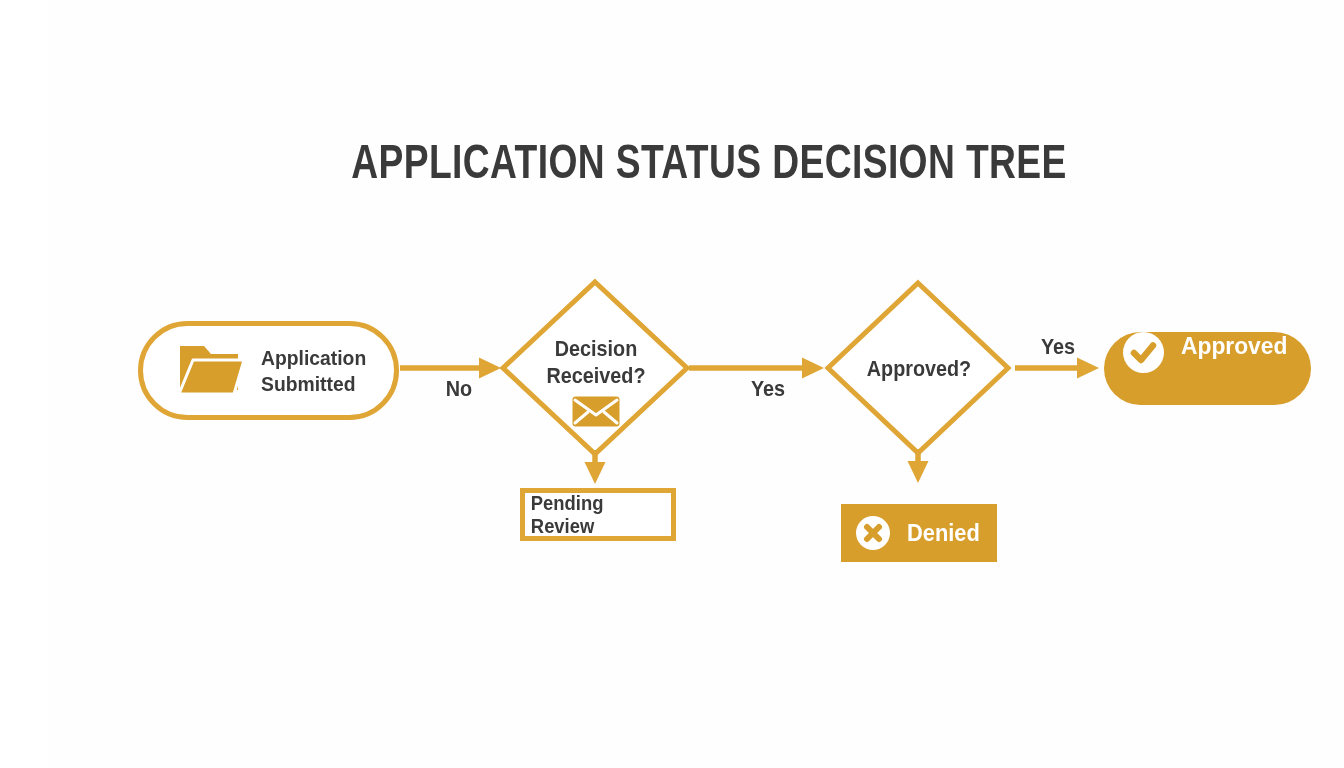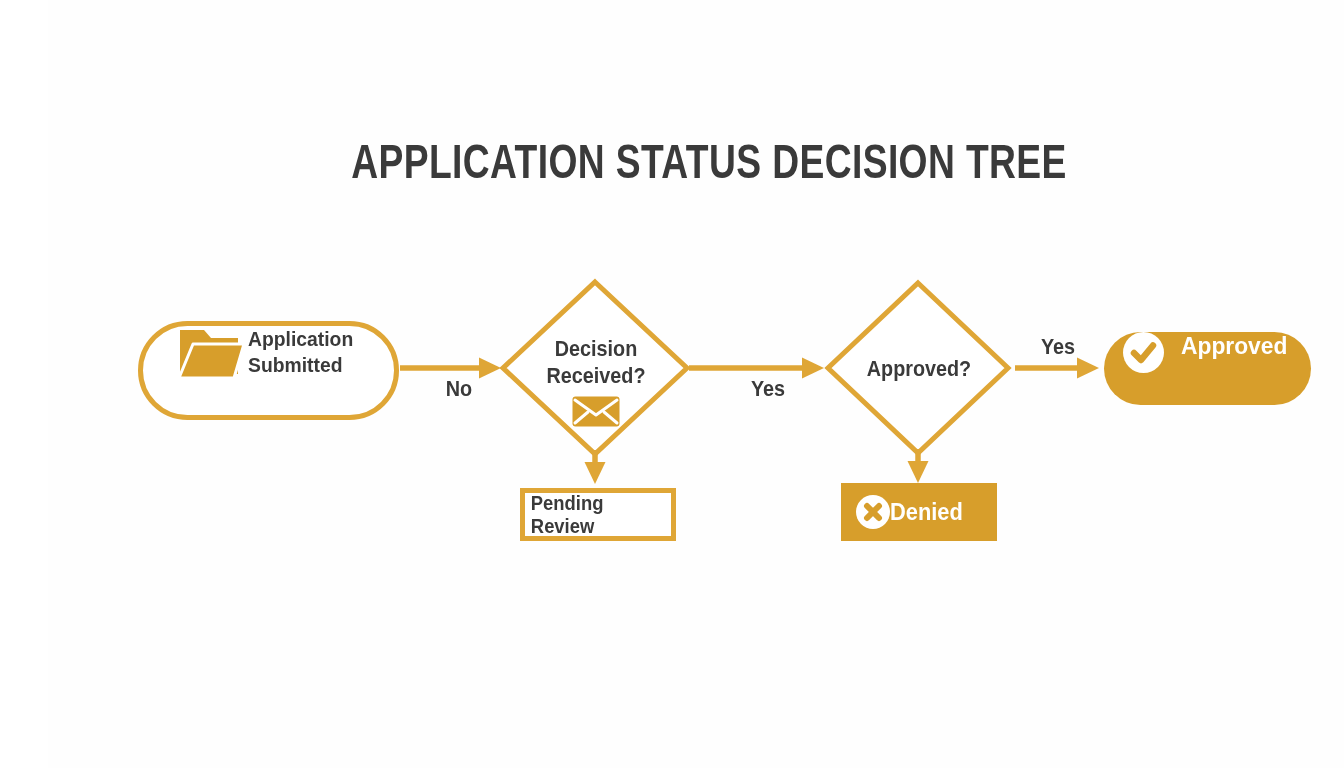--- a/index.html
+++ b/index.html
@@ -24,21 +24,21 @@
   .edge    { stroke:var(--gold_stroke); stroke-width:5.5; fill:none; }
   .head    { fill:var(--gold_stroke); stroke:none; }
 
   .lbl { font-weight:bold; color:var(--text_dark); }
 
   .node { position:absolute; box-sizing:border-box; }
 
   .start-pill {
     left:90px; top:321px; width:261px; height:99px;
     background:#ffffff; border:5px solid var(--gold_stroke); border-radius:52px;
-    display:flex; align-items:flex-start; padding-left:33px; 
+    display:flex; align-items:center; padding-left:33px; gap:13px;
   }
   .start-label {
     font-size:21px; line-height:1.22; width:126px;
     transform:scaleX(0.92); transform-origin:left center;
   }
 
   .diamond-label {
     position:absolute; text-align:center;
     font-size:21.5px; line-height:1.24;
     transform:scaleX(0.92); transform-origin:50% 50%;
@@ -57,23 +57,23 @@
   .yes2-label { left:960px; top:334px; width:100px; }
 
   .pending-box {
     left:472px; top:488px; width:156px; height:53px;
     background:#ffffff; border:5px solid var(--gold_stroke);
     display:flex; align-items:center; justify-content:flex-end;
   }
   .pending-label { font-size:20px; transform:scaleX(0.92); transform-origin:50% 50%; }
 
   .denied-box {
-    left:793px; top:483px; width:156px; height:58px;
+    left:793px; top:504px; width:156px; height:58px;
     background:var(--gold_fill);
-    display:flex; align-items:center; padding-left:15px; 
+    display:flex; align-items:center; padding-left:15px; gap:17px;
   }
   .denied-label { font-size:23px; font-weight:bold; color:#ffffff;
     transform:scaleX(0.95); transform-origin:left center; }
 
   .approved-pill {
     left:1056px; top:332px; width:207px; height:73px;
     background:var(--gold_fill); border-radius:37px;
     display:flex; align-items:flex-start; padding-left:19px; gap:17px;
   }
   .approved-label { font-size:24px; font-weight:bold; color:#ffffff;

